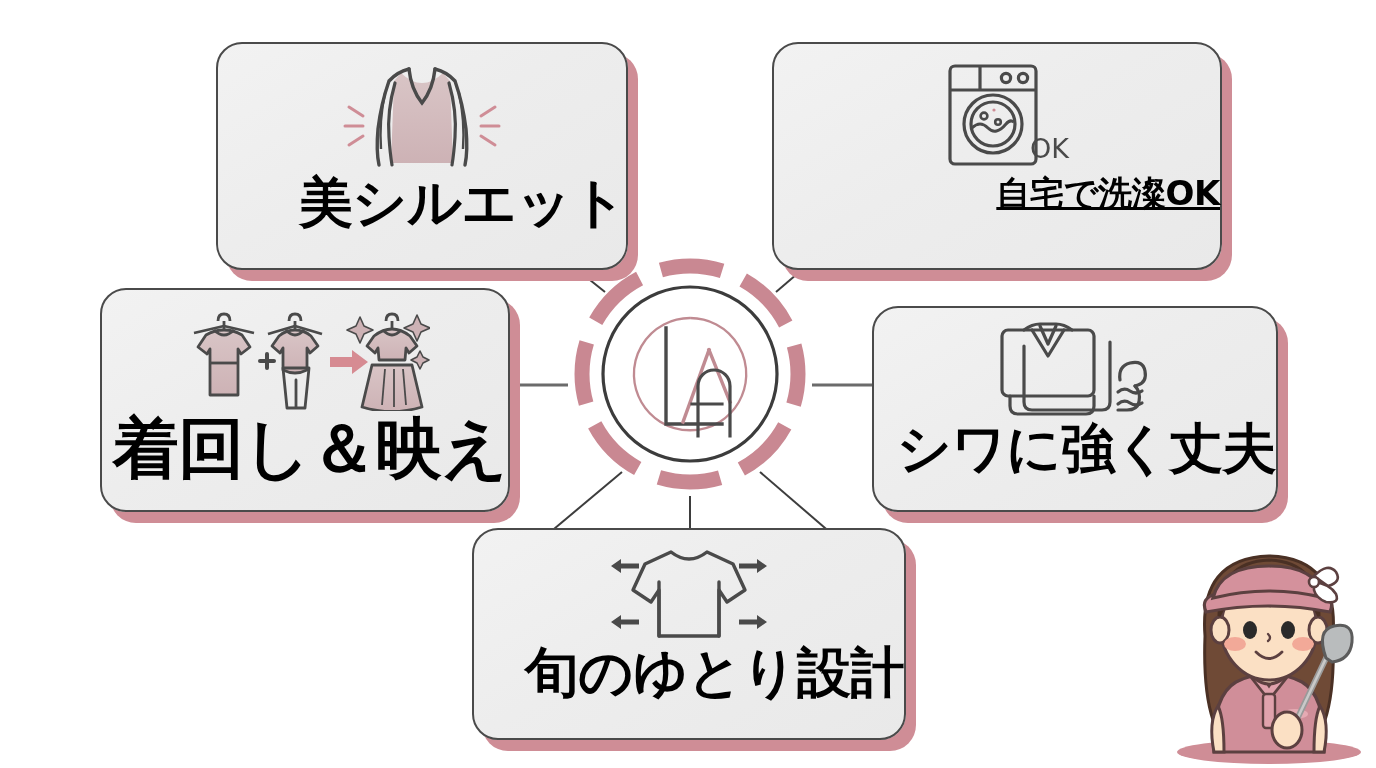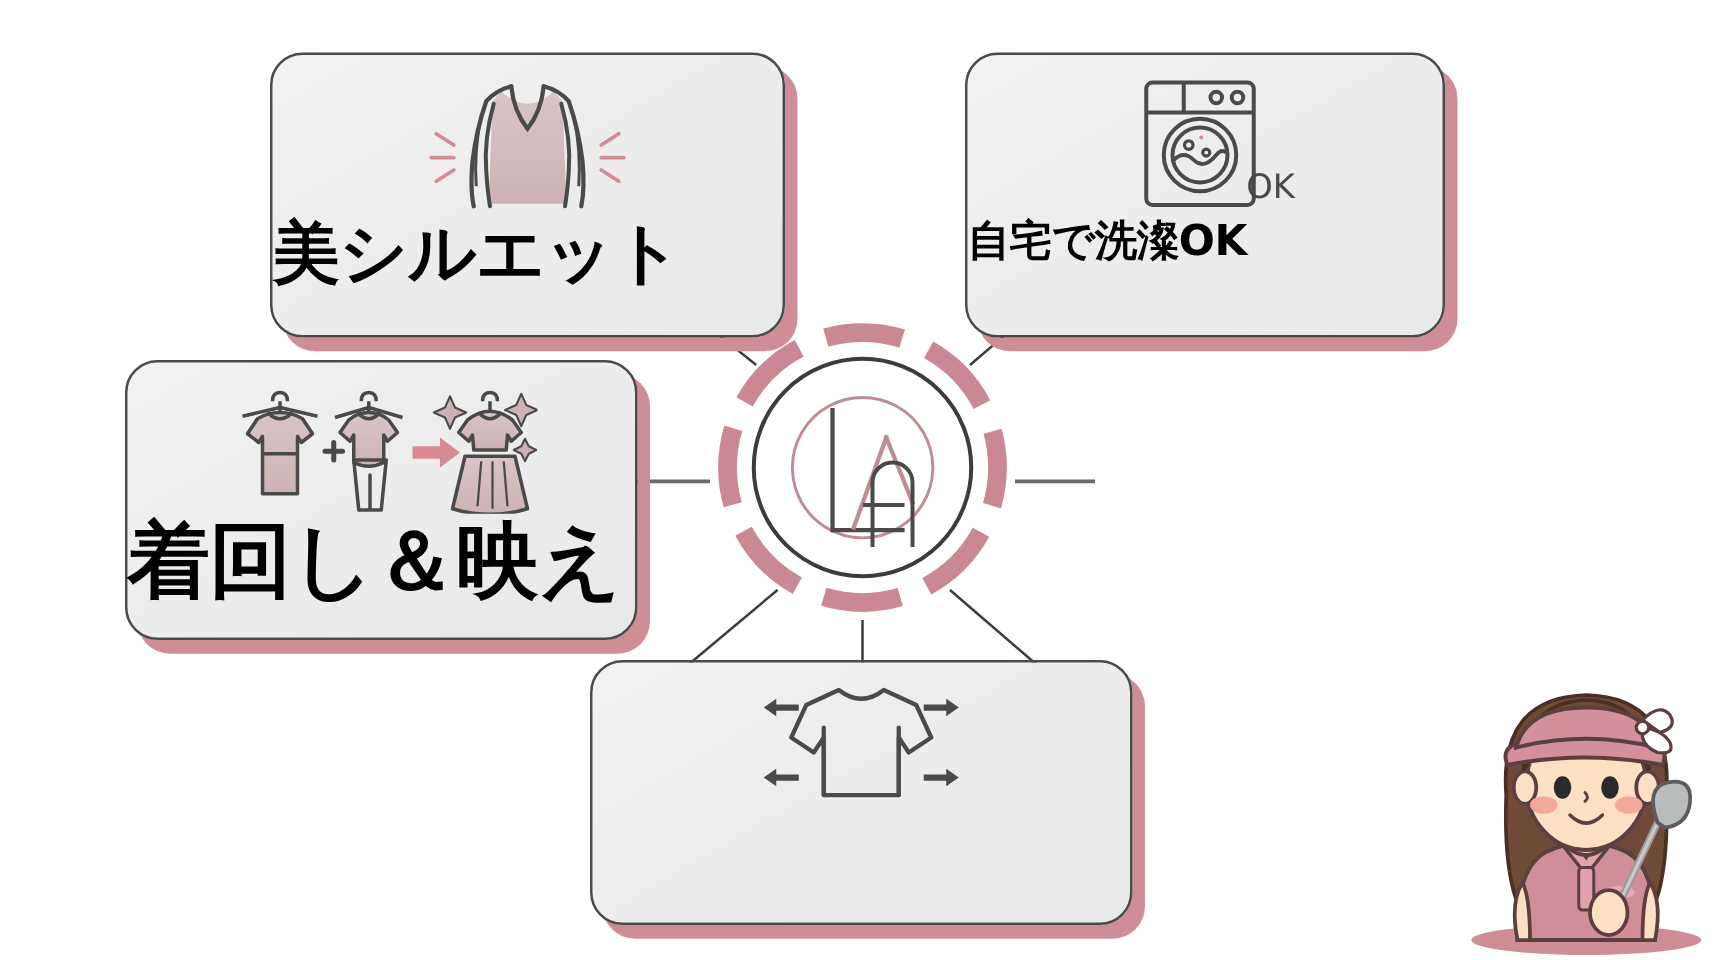--- a/index.html
+++ b/index.html
@@ -52,36 +52,36 @@
     display: flex;
     align-items: center;
     justify-content: center;
   }
 
   .card-label {
     font-weight: 700;
     color: #000000;
     letter-spacing: -0.01em;
     line-height: 1;
-    text-align: left;
+    text-align: right;
     width: 100%;
     white-space: nowrap;
     font-family: "DejaVu Sans", "Liberation Sans", sans-serif;
   }
 
   
   #card-silhouette {
     left: 216px; top: 42px;
     width: 412px; height: 228px;
   }
   #card-silhouette .card-label { font-size: 54px; margin-top: 6px; }
 
   #card-washable {
     left: 772px; top: 42px;
-    width: 384px; height: 228px;
+    width: 450px; height: 228px; text-decoration: underline;
   }
   #card-washable .card-label { font-size: 34px; margin-top: 6px; }
 
   #card-styling {
     left: 100px; top: 288px;
     width: 410px; height: 224px;
   }
   #card-styling .card-icon { margin-top: 16px; height: 106px; }
   #card-styling .card-label { font-size: 66px; margin-top: 4px; }
 
@@ -246,20 +246,47 @@
         <g fill="#cdb2b5" stroke="#4a4a4a" stroke-width="1.6" stroke-linejoin="round">
           <path d="M180 10 l4 9 l9 4 l-9 4 l-4 9 l-4 -9 l-9 -4 l9 -4 z"></path>
           <path d="M237 8 l4 9 l9 4 l-9 4 l-4 9 l-4 -9 l-9 -4 l9 -4 z"></path>
           <path d="M240 44 l3 6 l6 3 l-6 3 l-3 6 l-3 -6 l-6 -3 l6 -3 z"></path>
         </g>
       </svg>
     </div>
     <div class="card-label">着回し＆映え</div>
   </div>
 
+  <div class="card" id="card-durable">
+    <div class="card-icon">
+      <svg width="190" height="104" viewBox="0 0 190 104">
+        <g fill="none" stroke="#4a4a4a" stroke-width="3.2" stroke-linejoin="round" stroke-linecap="round">
+
+          <path d="M44 30 L44 86 q0 8 8 8 L122 94 q8 0 8 -8 L130 26"></path>
+
+          <rect x="22" y="14" width="92" height="66" rx="6"></rect>
+
+          <path d="M30 80 L30 90 q0 8 8 8 L106 98 q8 0 8 -8 L114 80"></path>
+
+          <path d="M44 14 q8 -6 16 -6 L76 8 q8 0 16 6"></path>
+
+          <path d="M52 14 L68 40 L84 14"></path>
+          <path d="M60 10 L68 28 L76 10"></path>
+        </g>
+
+        <g fill="none" stroke="#4a4a4a" stroke-width="3.2" stroke-linejoin="round" stroke-linecap="round">
+          <path d="M140 64 q-2 -14 10 -17 q13 -3 15 8 q2 11 -7 14 l-3 1"></path>
+          <path d="M138 76 q6 -5 12 -1 q6 4 12 0"></path>
+          <path d="M138 88 q6 -5 12 -1 q6 4 12 0"></path>
+          <path d="M155 70 q6 6 4 16 q-2 8 -12 8 L138 94"></path>
+        </g>
+      </svg>
+    </div>
+    <div class="card-label">シワに強く丈夫</div>
+  </div>
 
   <div class="card" id="card-fit">
     <div class="card-icon">
       <svg width="160" height="102" viewBox="0 0 160 102">
 
         <g fill="none" stroke="#4a4a4a" stroke-width="3.4" stroke-linejoin="round" stroke-linecap="round">
           <path d="M62 10 q18 14 36 0 L124 22 L136 48 L118 60 L110 48 L110 94 L50 94 L50 48 L42 60 L24 48 L36 22 Z"></path>
           <path d="M50 40 L50 94"></path>
           <path d="M110 40 L110 94"></path>
         </g>
@@ -269,20 +296,21 @@
           <path d="M2 24 L12 17 L12 21.5 L30 21.5 L30 26.5 L12 26.5 L12 31 Z"></path>
 
           <path d="M158 24 L148 17 L148 21.5 L130 21.5 L130 26.5 L148 26.5 L148 31 Z"></path>
 
           <path d="M2 80 L12 73 L12 77.5 L30 77.5 L30 82.5 L12 82.5 L12 87 Z"></path>
 
           <path d="M158 80 L148 73 L148 77.5 L130 77.5 L130 82.5 L148 82.5 L148 87 Z"></path>
         </g>
       </svg>
     </div>
+    <div class="card-label">旬のゆとり設計</div>
   </div>
 
   <div id="hub">
     <svg width="240" height="240" viewBox="0 0 240 240">
 
       <g fill="none" stroke="#c98892" stroke-width="15" stroke-linecap="butt">
         <circle cx="120" cy="120" r="108" stroke-dasharray="62 23" stroke-dashoffset="31"></circle>
       </g>
 
       <circle cx="120" cy="120" r="87" fill="#ffffff" stroke="#3c3c3c" stroke-width="3.2"></circle>

